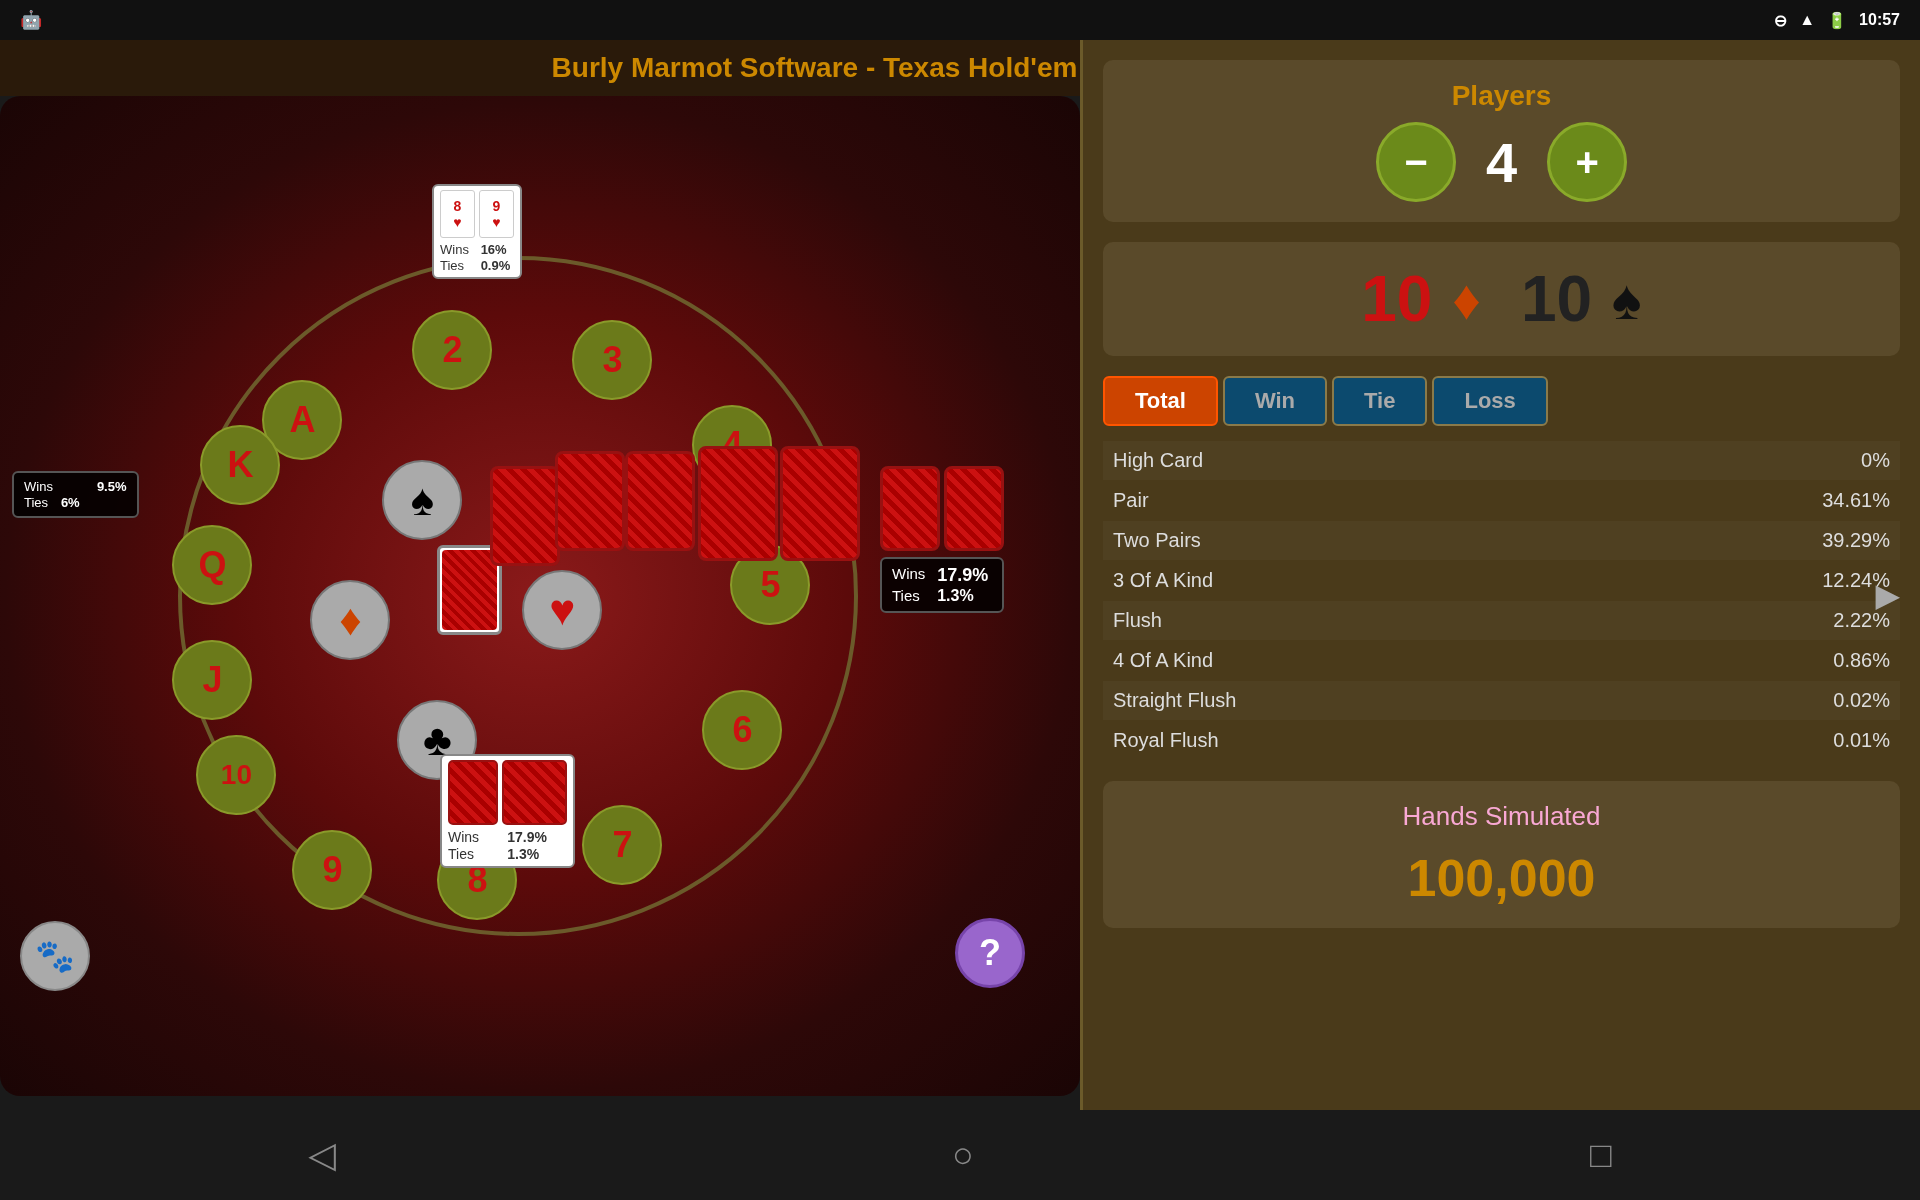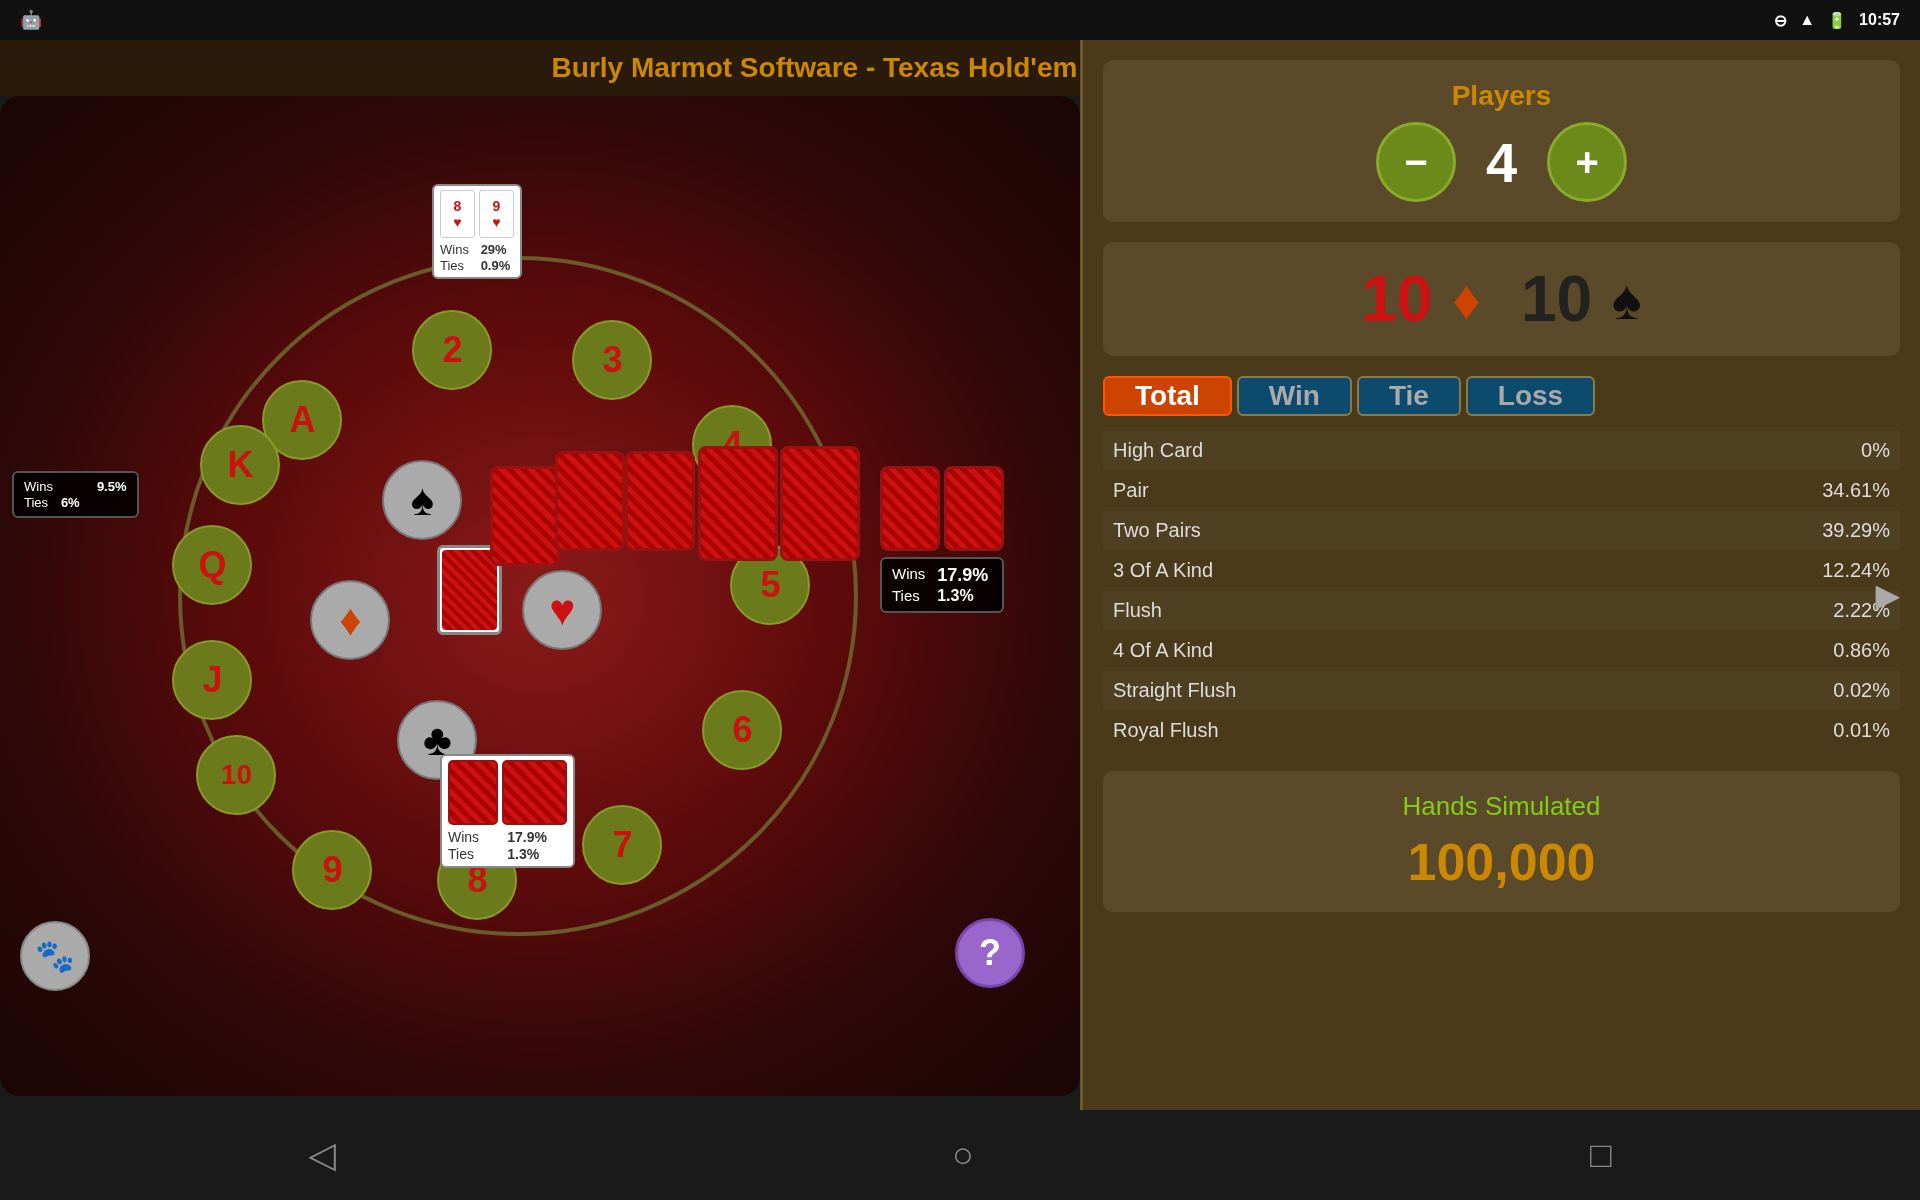--- a/index.html
+++ b/index.html
@@ -165,23 +165,23 @@
     }
 
     
     #tabs-section {
       display: flex;
       gap: 5px;
       margin-bottom: 15px;
     }
 
     .tab-btn {
-      padding: 2px 30px;
+      padding: 10px 30px;
       border-radius: 6px;
-      font-size: 28px;
+      font-size: 22px;
       font-weight: bold;
       cursor: pointer;
       border: 2px solid #8a7a4a;
     }
 
     .tab-btn.active {
       background: #cc4400;
       color: white;
       border-color: #ff5500;
     }
@@ -367,21 +367,21 @@
         <span>8</span>
           <span>♥</span>
       </div>
       <div style="width: 35px; height: 48px; background: white; border: 1px solid #ccc; border-radius: 3px; display: flex; flex-direction: column; align-items: center; justify-content: center; font-size: 14px; font-weight: bold; color: #cc1111;">
         <span>9</span>
           <span>♥</span>
       </div>
     </div>
     <div style="font-size: 13px; display: grid; grid-template-columns: auto auto; gap: 1px 8px; color: #333;">
       <span>Wins</span>
-        <span style="font-weight: bold;">29%</span>
+        <span style="font-weight: bold;">16%</span>
       <span>Ties</span>
         <span style="font-weight: bold;">0.9%</span>
     </div>
   </div>
 
   <div style="position: absolute; top: 375px; left: 12px; background: rgba(0,0,0,0.85); border: 2px solid #555; border-radius: 6px; padding: 6px 10px; min-width: 120px;">
     <div style="font-size: 13px; display: grid; grid-template-columns: auto auto; gap: 1px 8px; color: white;">
       <span>Wins</span>
         <span style="font-weight: bold; margin-left: 36px;">9.5%</span>
       <span>Ties</span>
@@ -487,21 +487,21 @@
     </div>
     <div class="stat-row">
       <span>Royal Flush</span>
       <span>0.01%</span>
     </div>
   </div>
 
   <div style="position: absolute; right: 20px; top: 50%; transform: translateY(-50%); font-size: 32px; color: #aaa; cursor: pointer;">▶</div>
 
   <div id="hands-section">
-    <div style="font-size: 26px; color: #84cc16; margin-bottom: 10px;">Hands Simulated</div>
+    <div style="font-size: 26px; color: #f9a8d4; margin-bottom: 16px;">Hands Simulated</div>
     <div style="font-size: 52px; font-weight: bold; color: #cc8800;">100,000</div>
   </div>
 
 </div>
 
 <div id="nav-bar">
   <span class="nav-btn">◁</span>
   <span class="nav-btn">○</span>
   <span class="nav-btn">□</span>
 </div>

